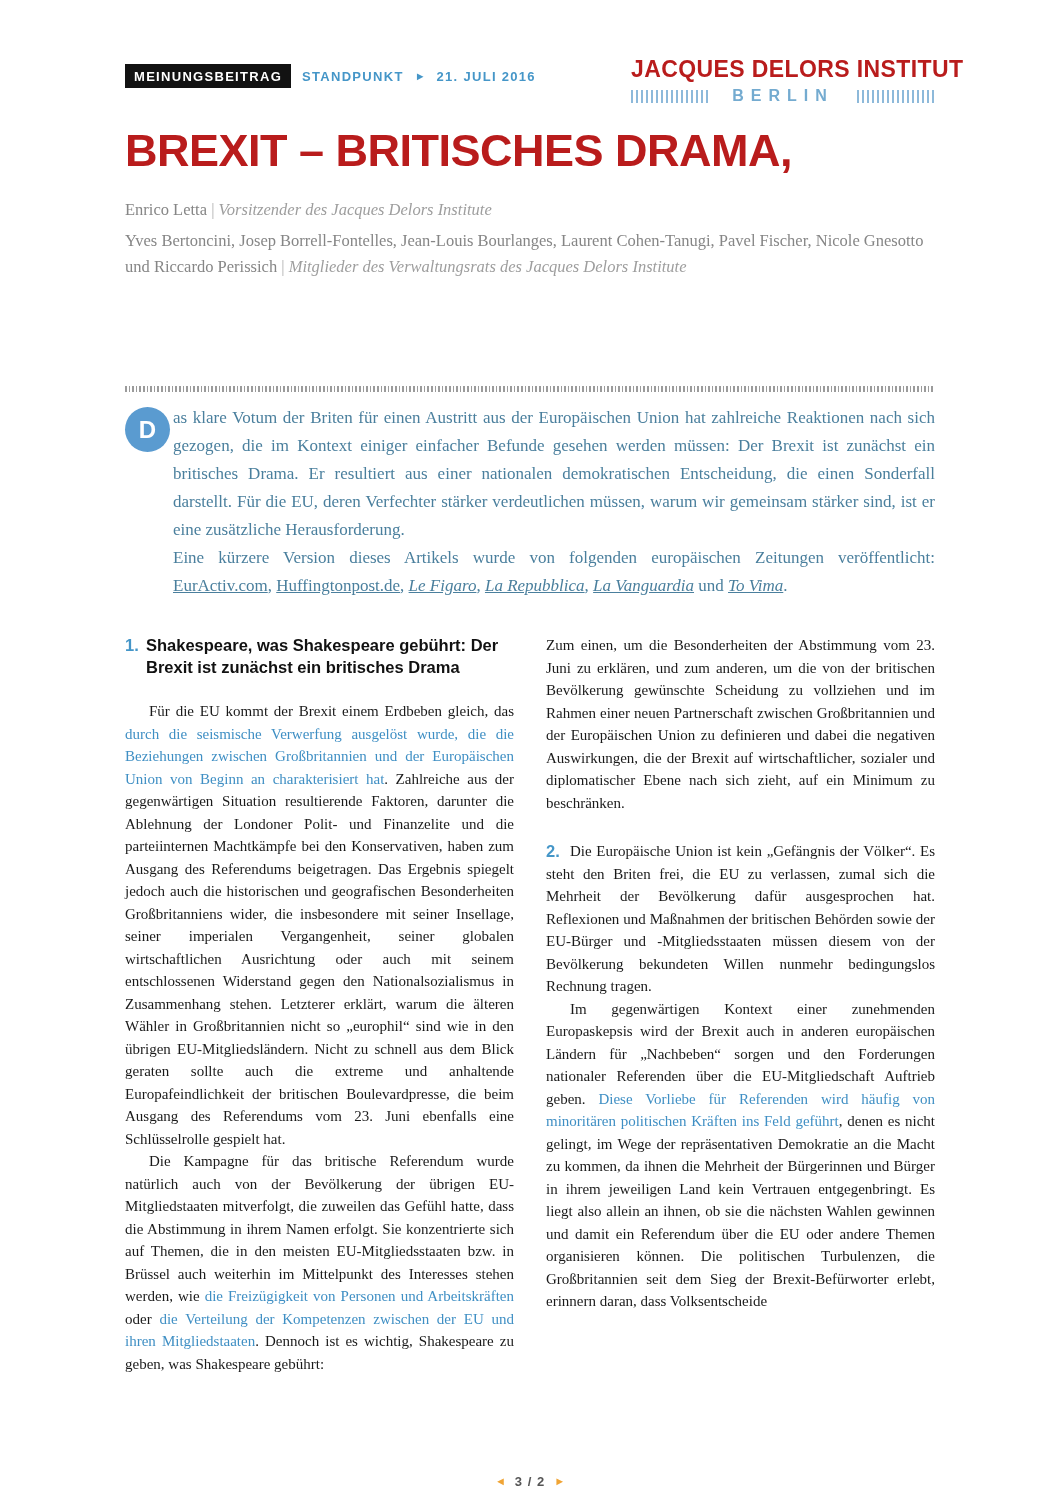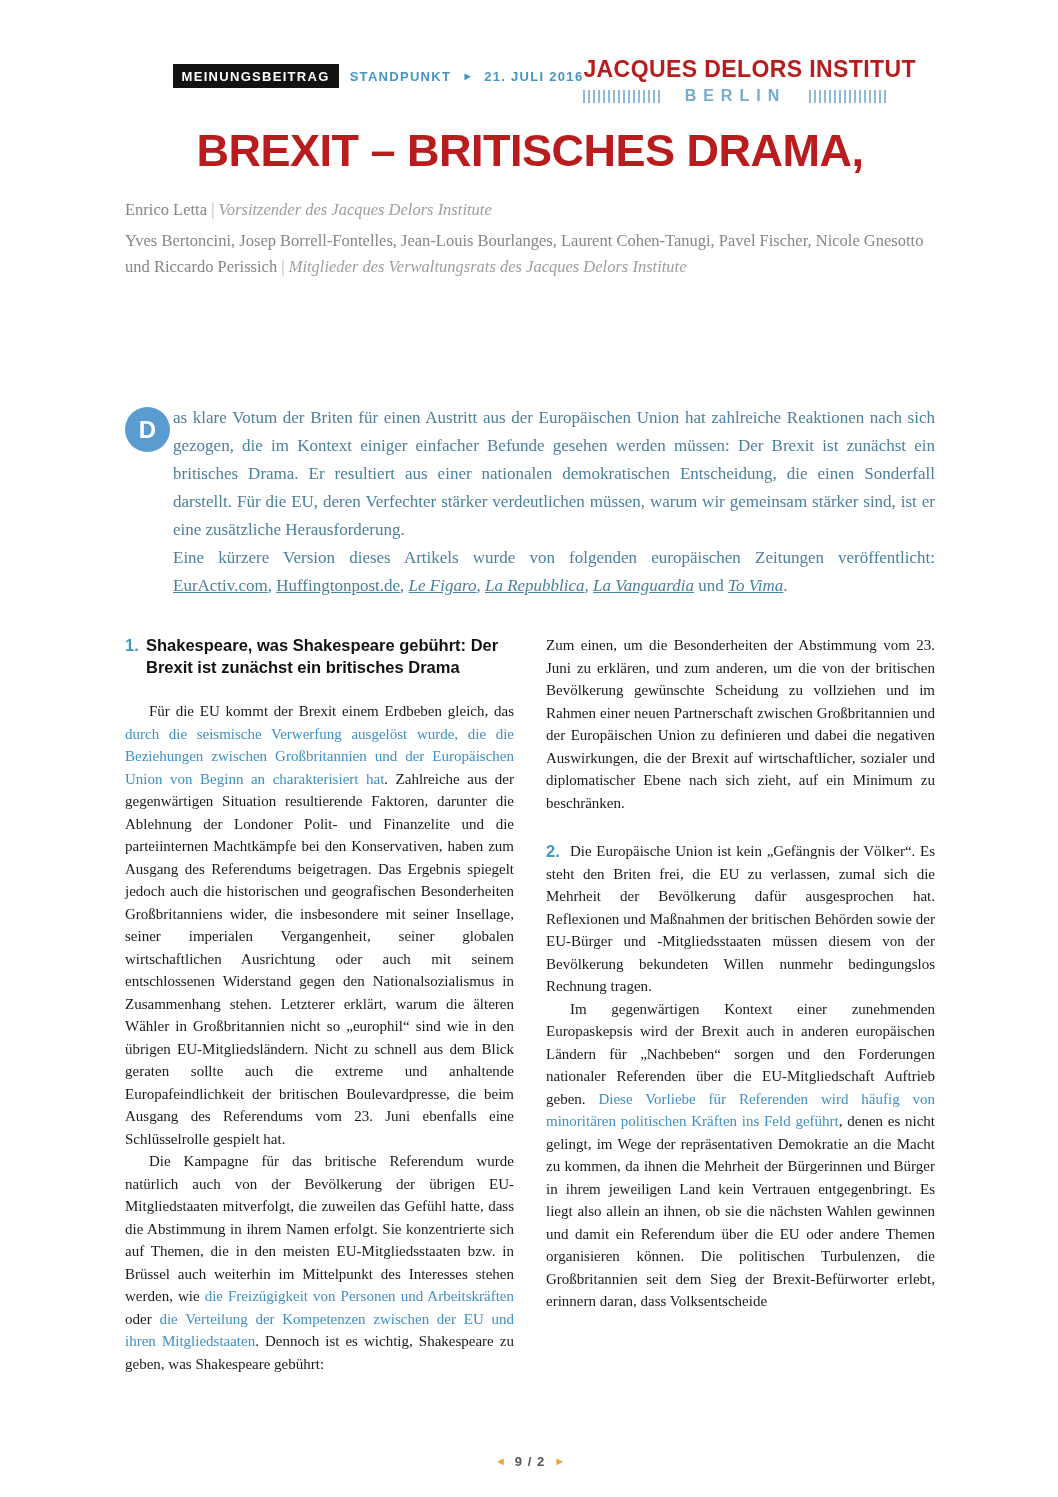--- a/index.html
+++ b/index.html
@@ -6,24 +6,23 @@
   * { margin:0; padding:0; box-sizing:border-box; }
   html, body { background:#ffffff; }
   body {
     width:1058px; height:1497px; margin:0 auto;
     font-family:"Liberation Serif", serif;
     color:#1a1a1a;
     overflow:hidden;
   }
   .page {
     width:100%; height:100%;
-    padding:56px 123px 28px 125px;
+    padding:56px 123px 8px 125px;
     display:flex; flex-direction:column;
     overflow:hidden;
-    align-items:center;
   }
 
   
   .header { display:flex; justify-content:space-between; align-items:flex-start; }
   .kicker-row {
     display:flex; align-items:center; gap:11px;
     font-family:"Liberation Sans", sans-serif;
     font-weight:bold; font-size:13px; letter-spacing:1.3px;
     margin-top:8px; white-space:nowrap;
   }
@@ -170,17 +169,17 @@
         <span class="h-num">2.</span>
       </h2>
       <p class="body-p"><span class="seg-n">Die Europäische Union ist kein „Gefängnis der Völker“. Es steht den Briten frei, die EU zu verlassen, zumal sich die Mehrheit der Bevölkerung dafür ausgesprochen hat. Reflexionen und Maßnahmen der britischen Behörden sowie der EU-Bürger und -Mitgliedsstaaten müssen diesem von der Bevölkerung bekundeten Willen nunmehr bedingungslos Rechnung tragen.</span></p>
       <p class="body-p"><span class="seg-n">Im gegenwärtigen Kontext einer zunehmenden Europaskepsis wird der Brexit auch in anderen europäischen Ländern für „Nachbeben“ sorgen und den Forderungen nationaler Referenden über die EU-Mitgliedschaft Auftrieb geben. </span><span class="seg-b">Diese Vorliebe für Referenden wird häufig von minoritären politischen Kräften ins Feld geführt</span><span class="seg-n">, denen es nicht gelingt, im Wege der repräsentativen Demokratie an die Macht zu kommen, da ihnen die Mehrheit der Bürgerinnen und Bürger in ihrem jeweiligen Land kein Vertrauen entgegenbringt. Es liegt also allein an ihnen, ob sie die nächsten Wahlen gewinnen und damit ein Referendum über die EU oder andere Themen organisieren können. Die politischen Turbulenzen, die Großbritannien seit dem Sieg der Brexit-Befürworter erlebt, erinnern daran, dass Volksentscheide</span></p>
     </div>
 
   </div>
 
   <div class="footer">
     <span class="pg-arrow">◄</span>
-    <span class="pg-num">9 / 2</span>
+    <span class="pg-num">3 / 2</span>
     <span class="pg-arrow">►</span>
   </div>
 
 </div>
 
 </body></html>

